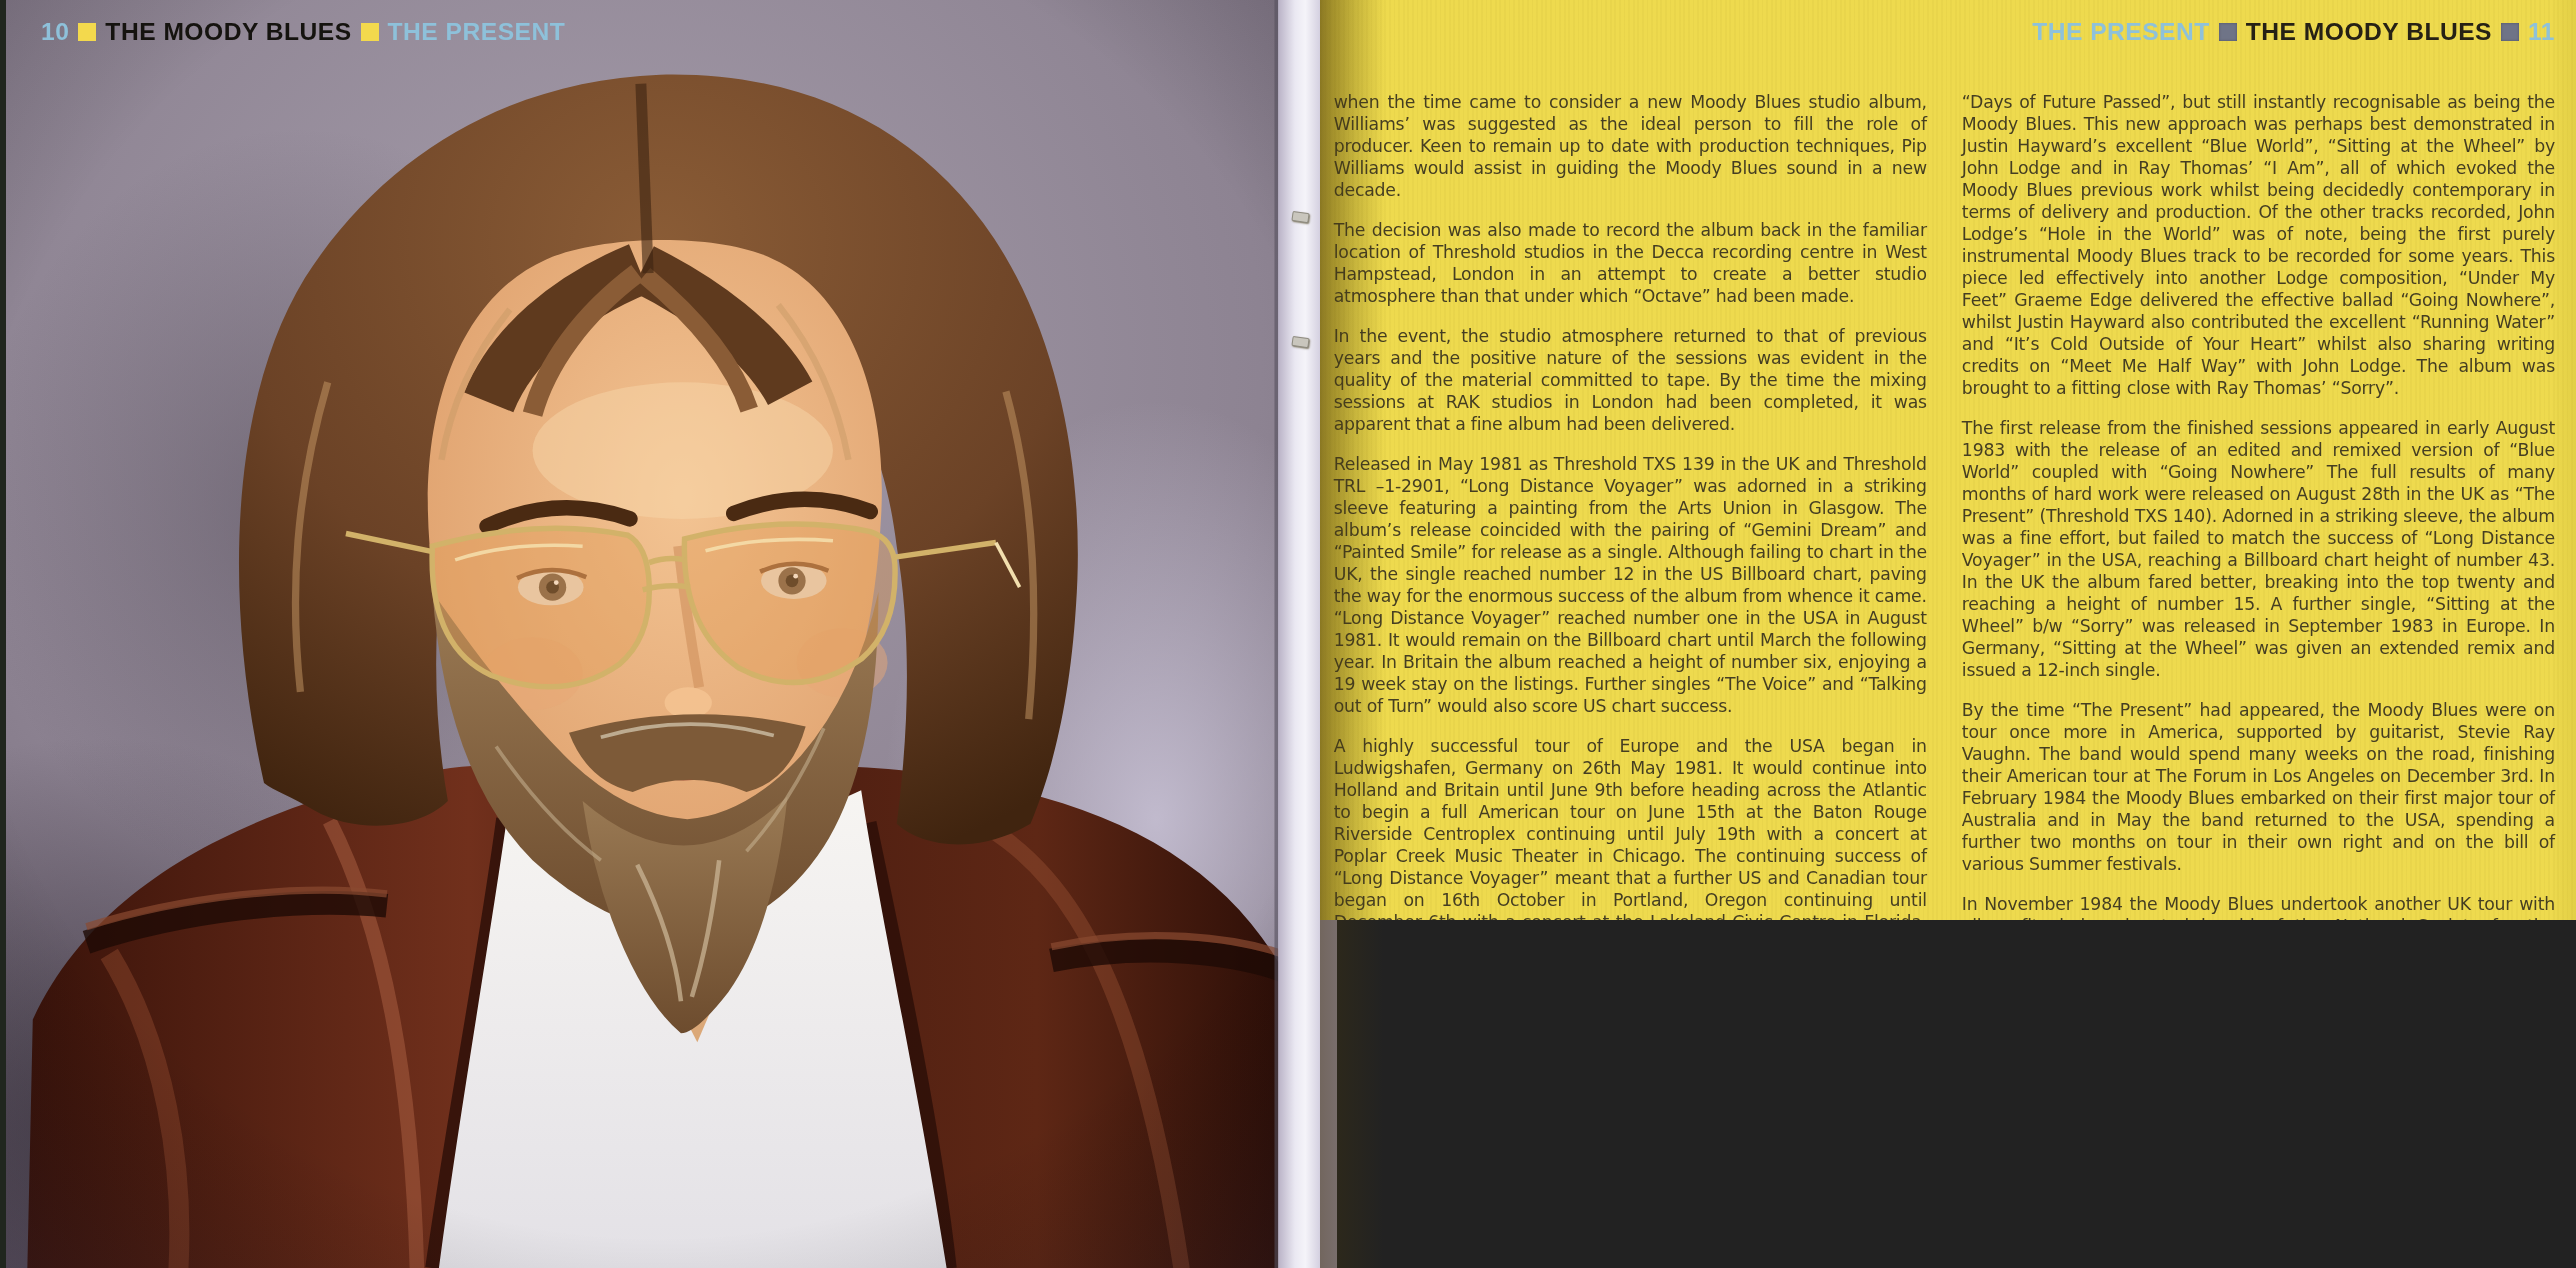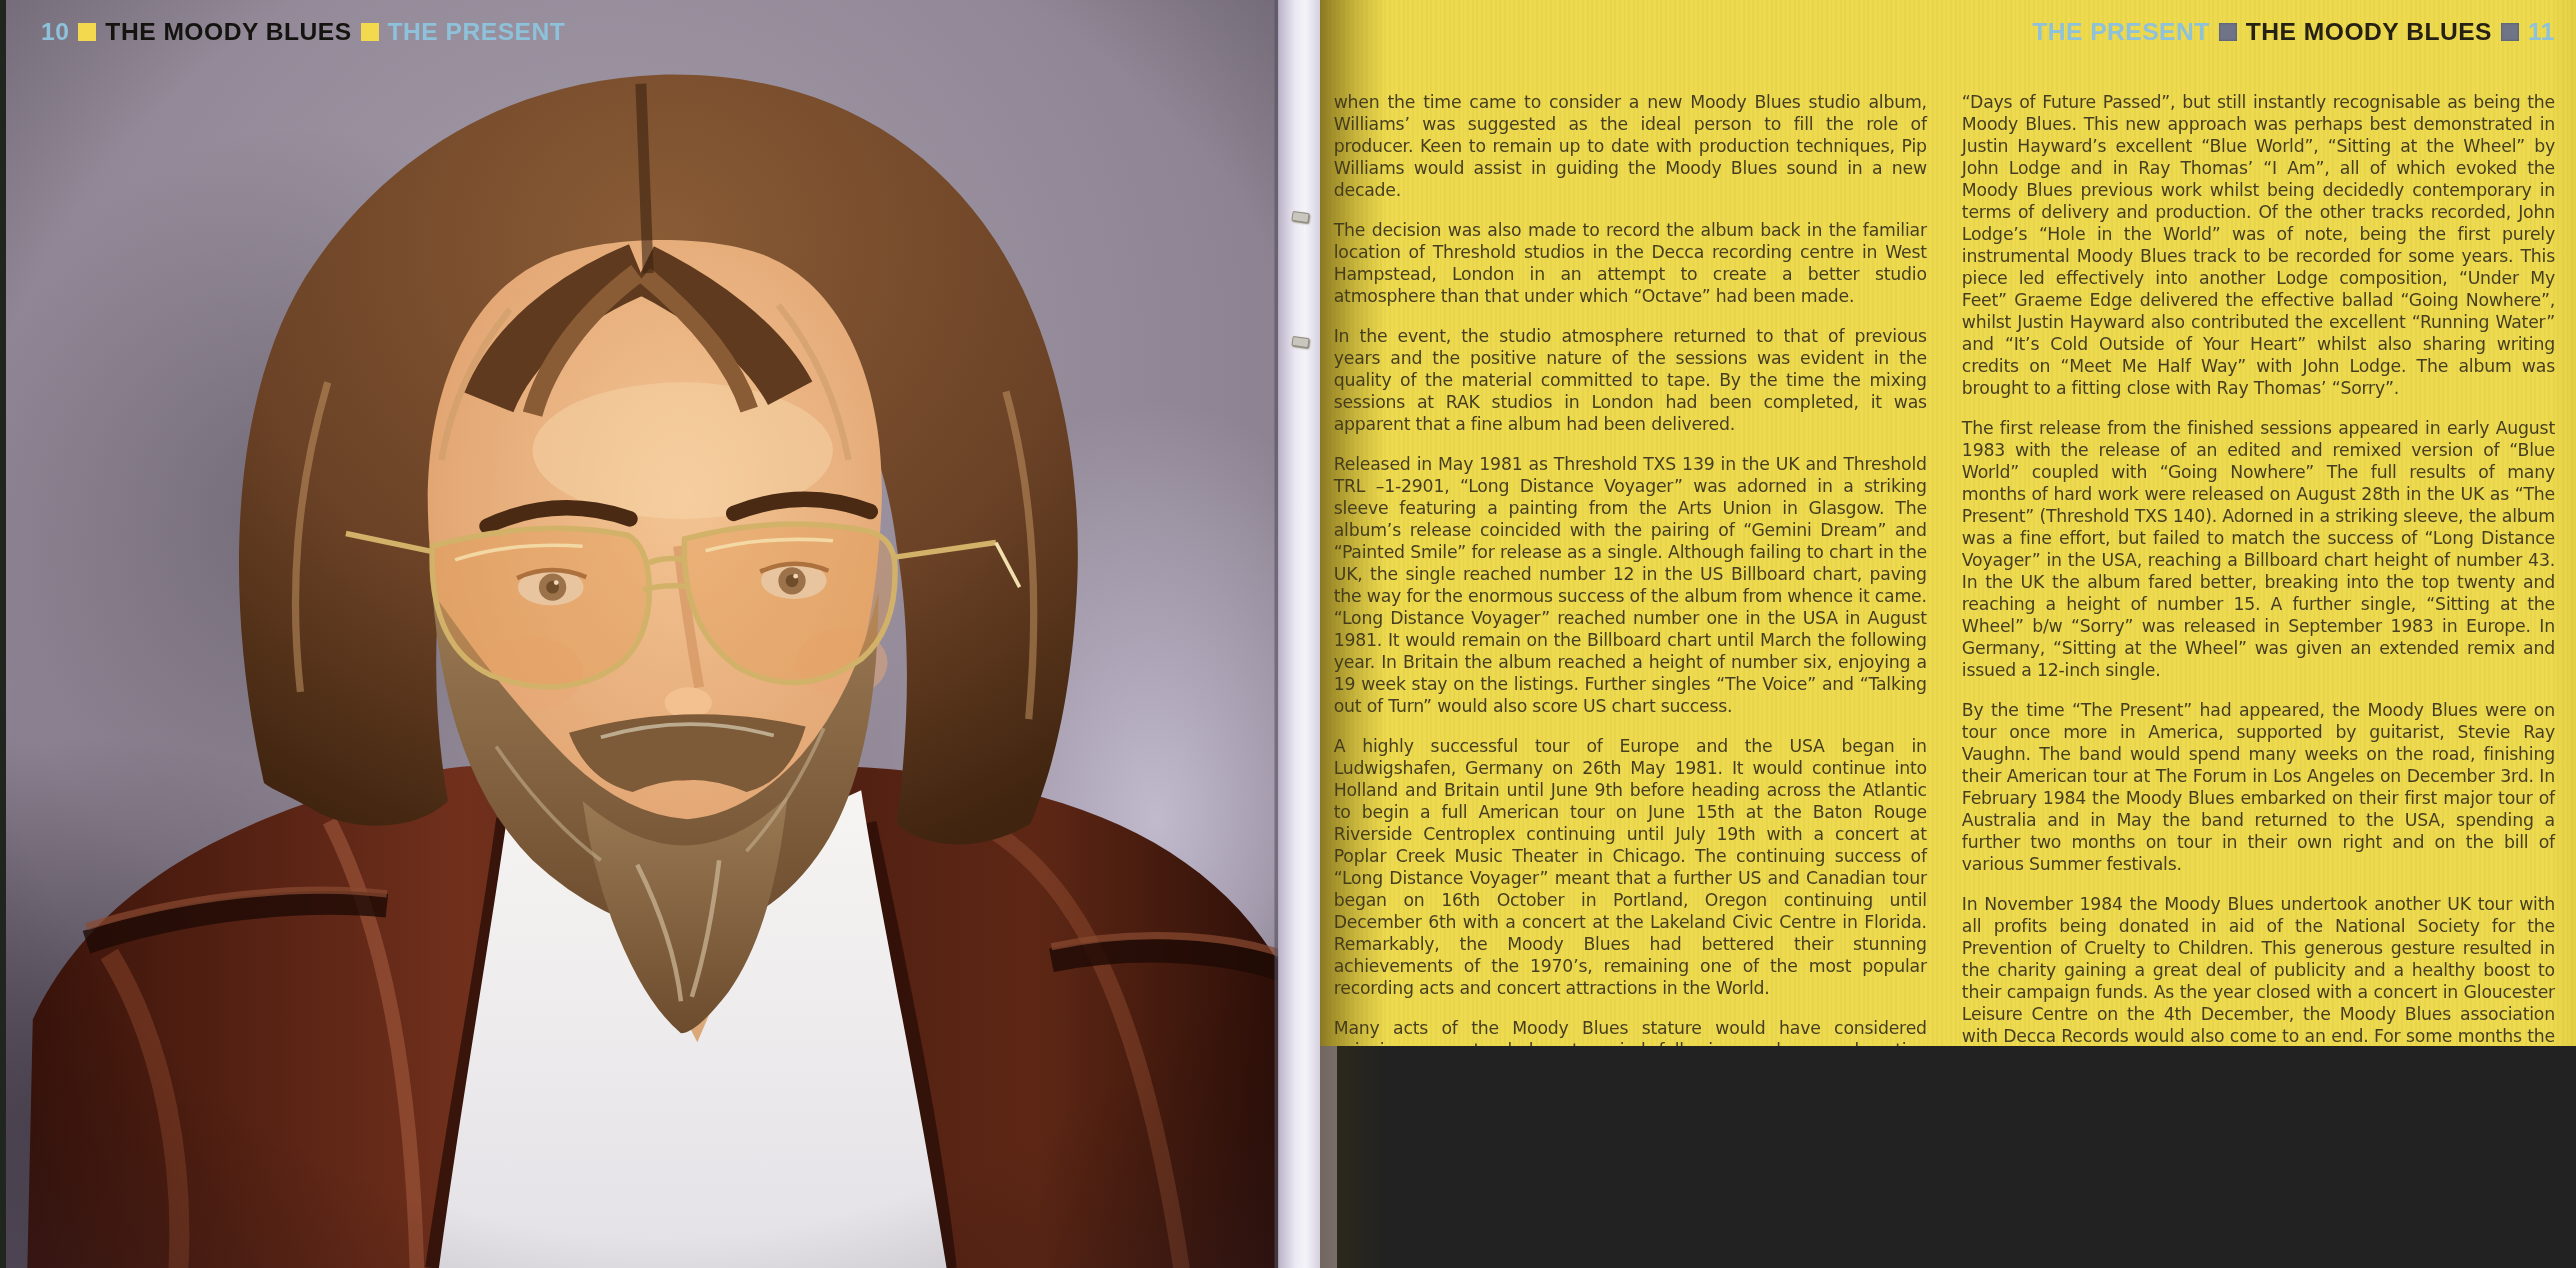--- a/index.html
+++ b/index.html
@@ -13,21 +13,21 @@
           font-size:24.6px;letter-spacing:0.5px;}
   .header-left{left:41px;}
   .header-right{right:21px;text-align:right;}
   .header .blue{color:#8ec1da;}
   .header .black-l{color:#15130f;}
   .header .black-r{color:#262115;}
   .sq{display:inline-block;width:18px;height:18px;margin:0 9px;vertical-align:-0.9px;}
   .sq-yellow{background:#f3d94d;}
   .sq-gray{background:#6f7487;box-shadow:inset 0 0 2.7px #4d5265;}
   
-  .page-right{position:absolute;left:1320px;top:0;width:1256px;height:1046px;
+  .page-right{position:absolute;left:1320px;top:0;width:1256px;height:920px;
       background:
         repeating-linear-gradient(90deg, rgba(120,100,0,.045) 0 1.8px, rgba(255,255,255,0) 1.8px 4.6px),
         linear-gradient(90deg,#b7a233 0,#cdb93b 12.7px,#e3d047 36px,#eeda4e 68px,#eeda4e 1231px,#e2cf45 1256px);
       overflow:hidden;}
   .columns{position:absolute;top:91px;left:13.7px;right:21px;display:flex;gap:35px;}
   .col{flex:1;color:#453e22;font-size:17.3px;line-height:22px;
        text-align:justify;letter-spacing:-0.2px;}
   .col p{margin:0 0 18px 0;}
   .byline{font-weight:bold;text-align:left;color:#332d15;font-size:19px;margin-top:3.6px;
           font-family:"DejaVu Sans",sans-serif;}

